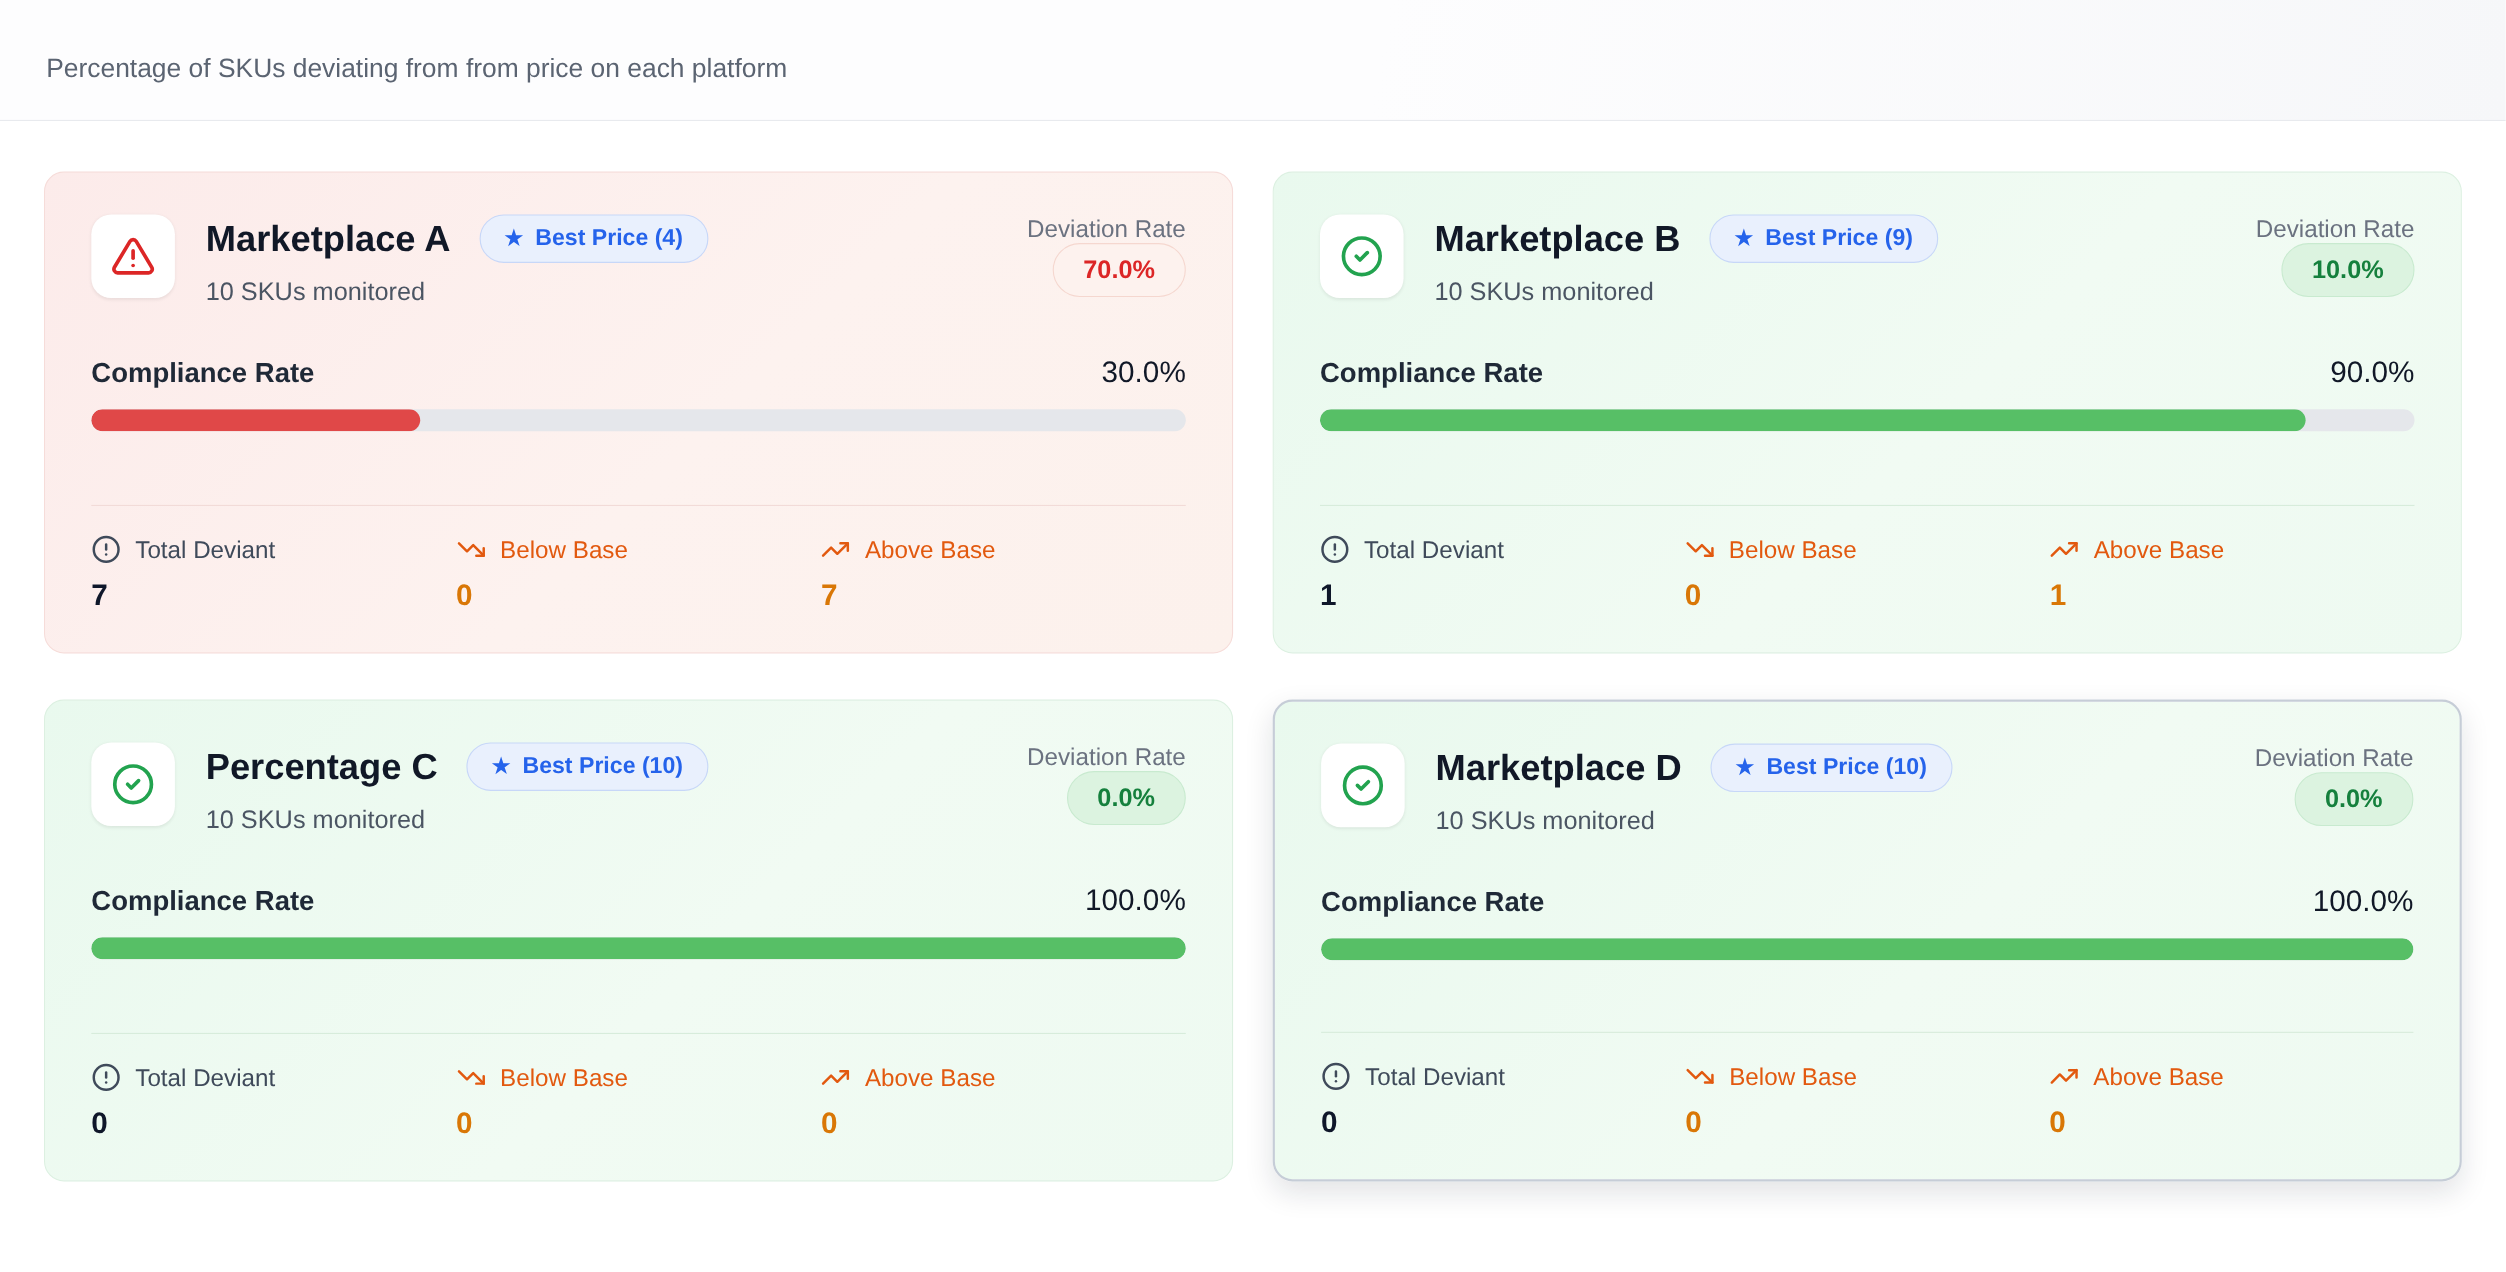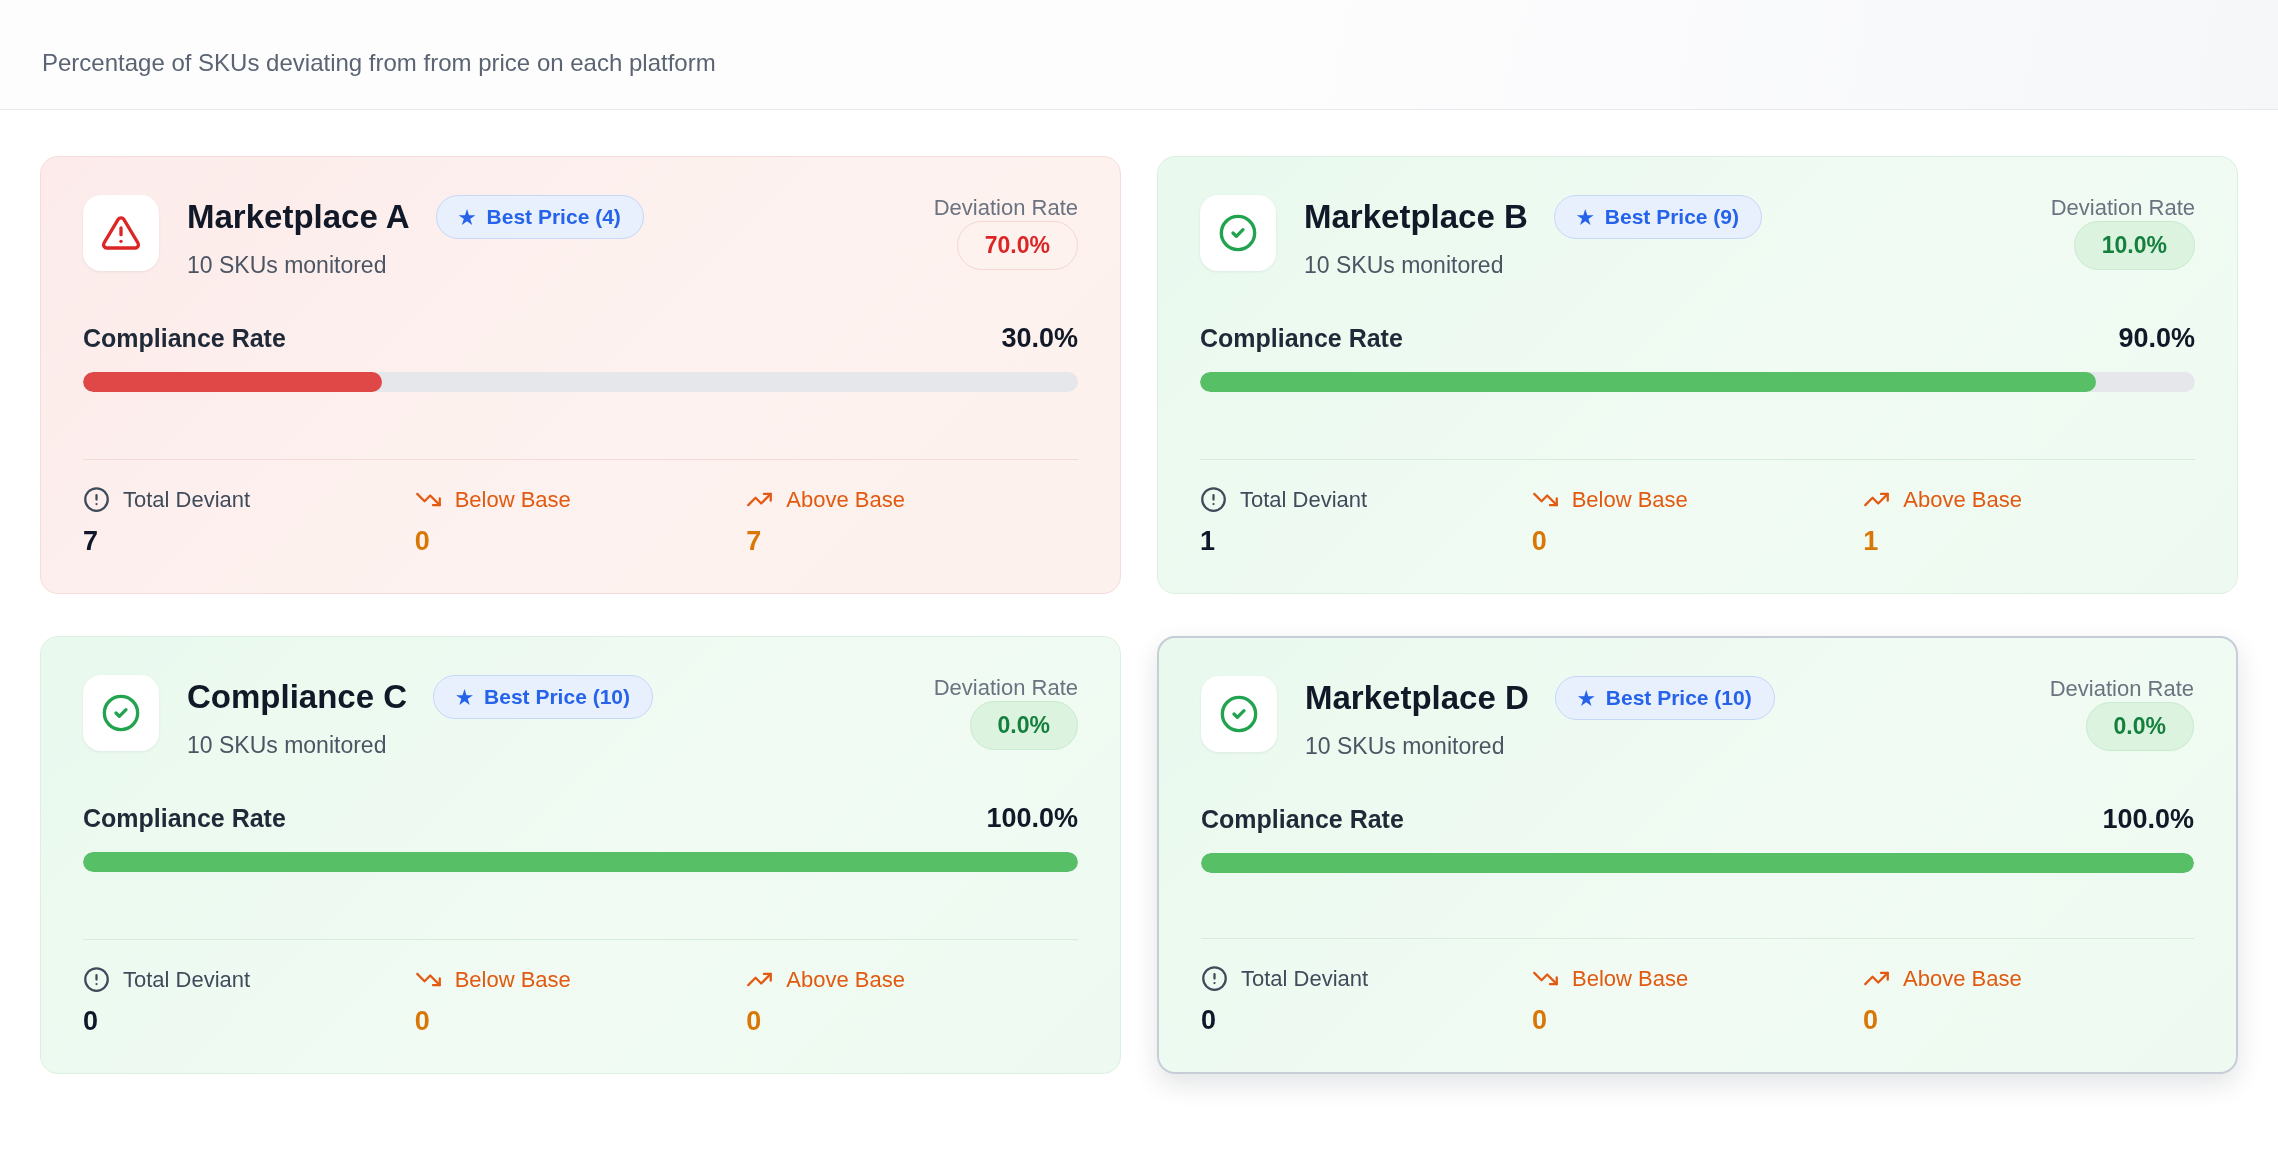--- a/index.html
+++ b/index.html
@@ -70,21 +70,21 @@
   .skus { margin-top:13px; font-size:23px; color:#4b5563; }
 
   .head-right { display:flex; flex-direction:column; align-items:flex-end; flex:none; }
   .dev-label { font-size:22px; color:#6b7280; }
   .pill { padding:10px 27px; border-radius:999px; font-size:23px; font-weight:700; }
   .pill.red   { background:#fdf2ee; border:1px solid #f5d7cf; color:#dc2626; }
   .pill.green { background:#dcf3e0; border:1px solid #c8eacf; color:#15803d; }
 
   .comp-row { display:flex; justify-content:space-between; align-items:baseline; margin-top:44px; }
   .comp-label { font-size:25px; font-weight:700; color:#1f2937; }
-  .comp-value { font-size:27px; font-weight:700; color:#111827; }
+  .comp-value { font-size:27px; font-weight:400; color:#111827; }
 
   .track { margin-top:18px; height:20px; border-radius:999px; background:#e5e7eb; overflow:hidden; }
   .fill { height:100%; border-radius:999px; }
   .fill.red   { background:#e04848; }
   .fill.green { background:#57bf66; }
 
   .divider { margin-top:auto; border-top:1px solid #e2e8f0; }
   .card.warning .divider { border-color:#f2dbd8; }
   .card.ok      .divider { border-color:#d7ecdb; }
 
@@ -251,21 +251,21 @@
     <div class="card-head">
       <div class="head-left">
         <div class="icon-box">
           <svg class="ok-icon" viewBox="0 0 24 24" fill="none" stroke="currentColor" stroke-width="2" stroke-linecap="round" stroke-linejoin="round">
             <circle cx="12" cy="12" r="10"></circle>
               <path d="m9 12 2 2 4-4"></path>
           </svg>
         </div>
         <div>
           <div class="name-row">
-            <h2 class="mk-name">Compliance C</h2>
+            <h2 class="mk-name">Percentage C</h2>
             <span class="badge">
               <span class="star">★</span>
               <span>Best Price (10)</span>
             </span>
           </div>
           <div class="skus">10 SKUs monitored</div>
         </div>
       </div>
       <div class="head-right">
         <div class="dev-label">Deviation Rate</div>

